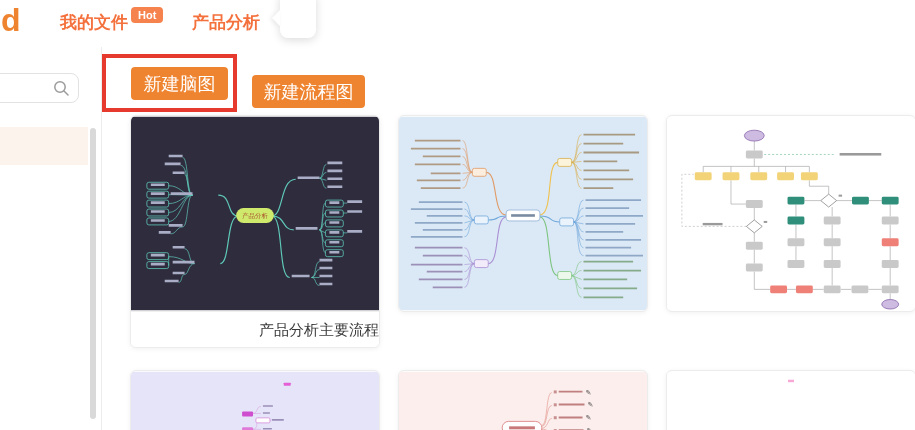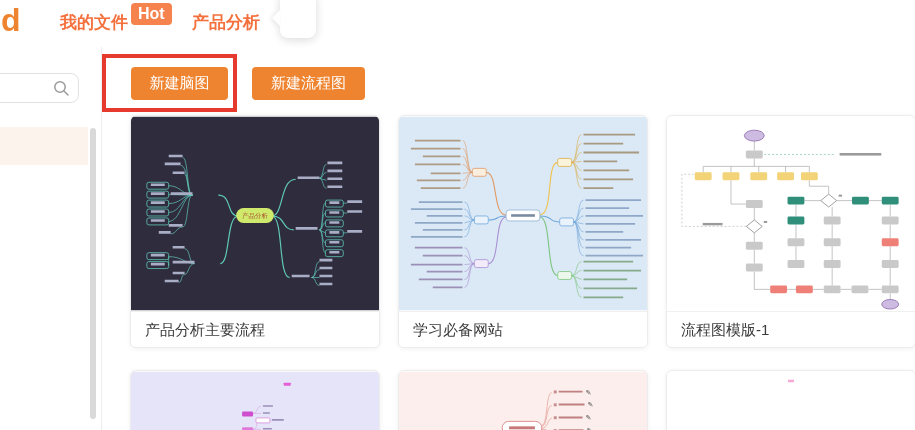--- a/index.html
+++ b/index.html
@@ -9,48 +9,48 @@
   *{margin:0;padding:0;box-sizing:border-box;}
   html,body{background:#fff;}
   body{font-family:"Liberation Sans","DejaVu Sans",sans-serif;}
   .screen{position:relative;width:915px;height:430px;overflow:hidden;background:#fff;}
 
   
   .logo{position:absolute;left:1px;top:2px;font-size:32px;font-weight:bold;color:var(--accent-orange);}
   .nav-item{position:absolute;top:11px;font-size:17px;font-weight:bold;color:var(--nav-orange);cursor:pointer;white-space:nowrap;}
   .nav-hot{left:60px;}
   .nav-files{left:192px;}
-  .badge{display:inline-block;background:var(--badge-orange);color:#fff;font-size:16px;font-weight:bold;
+  .badge{display:inline-block;background:var(--badge-orange);color:#fff;font-size:11px;font-weight:bold;
          padding:2px 7px;border-radius:4px;position:relative;top:-9px;left:3px;}
   .tooltip{position:absolute;left:280px;top:-8px;height:46px;background:#fff;border-radius:8px;
            box-shadow:0 2px 10px rgba(0,0,0,0.15);display:flex;align-items:flex-end;padding:0 18px 9px 18px;
            font-size:14px;color:#4a4a4a;white-space:nowrap;}
   .tip-arrow{position:absolute;left:-8px;top:18px;width:0;height:0;border-top:8px solid transparent;
              border-bottom:8px solid transparent;border-right:8px solid #fff;
              filter:drop-shadow(-2px 1px 2px rgba(0,0,0,0.08));}
 
   
   .search{position:absolute;left:-16px;top:73px;width:95px;height:30px;background:#fff;
           border:1px solid #e2e2e2;border-radius:8px;}
   .search input{position:absolute;left:18px;top:1px;width:50px;height:26px;border:none;outline:none;font-size:13px;background:transparent;}
   .search svg{position:absolute;right:8px;top:6px;}
   .side-active{position:absolute;left:0;top:127px;width:88px;height:38px;background:#fcf4ec;cursor:pointer;}
   .side-scrollbar{position:absolute;left:90px;top:128px;width:6px;height:291px;background:#d9d9d9;border-radius:3px;cursor:pointer;}
   .side-divider{position:absolute;left:101px;top:47px;width:1px;height:383px;background:#ededed;}
 
   
   .red-box{position:absolute;left:102px;top:54px;width:135px;height:58px;border:4px solid var(--highlight-red);}
   .btn{position:absolute;top:67px;height:33px;border:none;border-radius:4px;background:var(--accent-orange);
-       color:#fff;font-size:15px;font-family:inherit;cursor:pointer;}
+       color:#fff;font-size:18px;font-family:inherit;cursor:pointer;}
   .btn-mindmap{left:131px;width:97px;}
-  .btn-flow{left:252px;width:113px;}
+  .btn-flow{left:252px;width:113px;margin-top:8px;}
 
   
   .card{position:absolute;width:250px;background:#fff;border:1px solid #ececec;border-radius:6px;
-        overflow:hidden;box-shadow:0 1px 5px rgba(0,0,0,0.06);cursor:pointer;}
+        overflow:hidden;box-shadow:0 1px 5px rgba(0,0,0,0.06);cursor:pointer;text-align:right;}
   .thumb{width:248px;height:195px;display:block;}
   .thumb svg{display:block;}
   .card-title{height:36px;line-height:36px;padding-left:14px;font-size:15px;color:#3a3a3a;
               border-top:1px solid #f0f0f0;background:#fff;}
   .c1{left:130px;top:115px;} .c2{left:398px;top:115px;} .c3{left:666px;top:115px;}
   .c4{left:130px;top:370px;} .c5{left:398px;top:370px;} .c6{left:666px;top:370px;}
 </style>
 </head>
 <body>
 
@@ -159,21 +159,20 @@
           <rect x="162" y="102" width="14" height="8" rx="2" fill="#eaf2fb" stroke="#6fa8dc"></rect>
           <rect x="160" y="156" width="14" height="8" rx="2" fill="#edf8ed" stroke="#7cc47f"></rect>
           <rect x="74" y="52" width="14" height="8" rx="2" fill="#fbeede" stroke="#e09a66"></rect>
           <rect x="76" y="100" width="14" height="8" rx="2" fill="#eaf2fb" stroke="#6fa8dc"></rect>
           <rect x="76" y="144" width="14" height="8" rx="2" fill="#f1ebfa" stroke="#a98fd4"></rect>
         </g>
         <rect x="108" y="94" width="34" height="11" rx="3" fill="#fff" stroke="#8fb0d4" stroke-width="0.8"></rect>
         <rect x="113" y="98.2" width="24" height="2.6" fill="#7a8aa0"></rect>
       </svg>
     </div>
-    <div class="card-title">学习必备网站</div>
   </article>
 
   <article class="card c3">
     <div class="thumb">
       <svg width="248" height="195" viewBox="0 0 250 195">
         <rect width="250" height="195" fill="#ffffff"></rect>
         <g stroke="#aaaaaa" stroke-width="0.7" fill="none">
           <path d="M88,24.5 V34 M88,42 V50 M36.5,50 H143.5 M36.5,50 V56 M64.5,50 V56 M92.5,50 V56 M119.5,50 V56 M143.5,50 V56"></path>
           <path d="M64.5,64 V88 H79.5 M88,92 V104 M88,117 V126 M88,134 V148 M88,156 V174 H104 M121,174 H130 M147,174 H158 M175,174 H186 M203,174 H216.5 M225,178 V184.5"></path>
           <path d="M143.5,64 V70 H163 V78 M138.5,84.5 H155 M171,84.5 H186.5 M203.5,84.5 H216.5 M130,88.5 V100.5 M130,108.5 V122.5 M130,130.5 V144.5 M166.5,91 V100.5 M166.5,108.5 V122.5 M166.5,130.5 V144.5 M166.5,152.5 V170 M225,88.5 V100.5 M225,108.5 V122.5 M225,130.5 V144.5 M225,152.5 V170"></path>
@@ -219,21 +218,20 @@
         <polygon points="88,104 96,110.5 88,117 80,110.5" fill="#ffffff" stroke="#888" stroke-width="0.8"></polygon>
         <polygon points="163,78 171,84.5 163,91 155,84.5" fill="#ffffff" stroke="#888" stroke-width="0.8"></polygon>
         <g fill="#9a9a9a">
           <rect x="174" y="36.5" width="42" height="2.6"></rect>
           <rect x="36" y="107" width="20" height="2.4"></rect>
           <rect x="97.5" y="105" width="3.5" height="2"></rect>
           <rect x="173" y="78.5" width="3.5" height="2"></rect>
         </g>
       </svg>
     </div>
-    <div class="card-title">流程图模版-1</div>
   </article>
 
   <article class="card c4">
     <div class="thumb">
       <svg width="248" height="195" viewBox="0 0 250 195">
         <rect width="250" height="195" fill="#e5e4f9"></rect>
         <rect x="154" y="11" width="7" height="3" rx="0.5" fill="#e45fd6"></rect>
         <g fill="none" stroke="#d8a8e0" stroke-width="0.6">
           <path d="M123,42 C128,42 126,35 131,35 M123,42 h8 M123,58 C128,58 127,50 126,49 M123,58 h8 M137,49 C141,49 140,49 141,49"></path>
           <path d="M118,62 C114,72 113,95 113,130 C113,160 113,180 113,195"></path>

